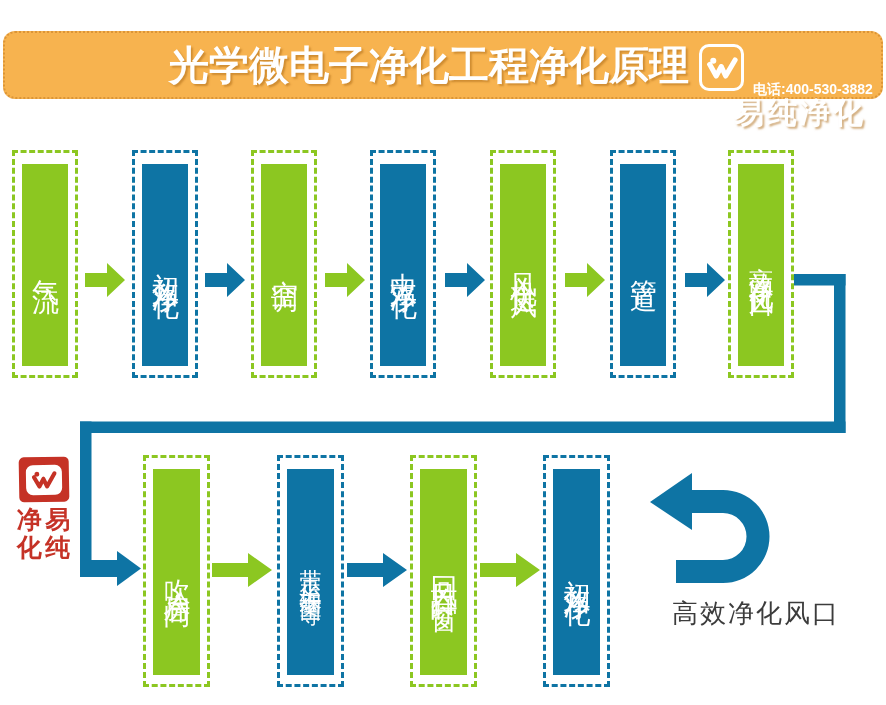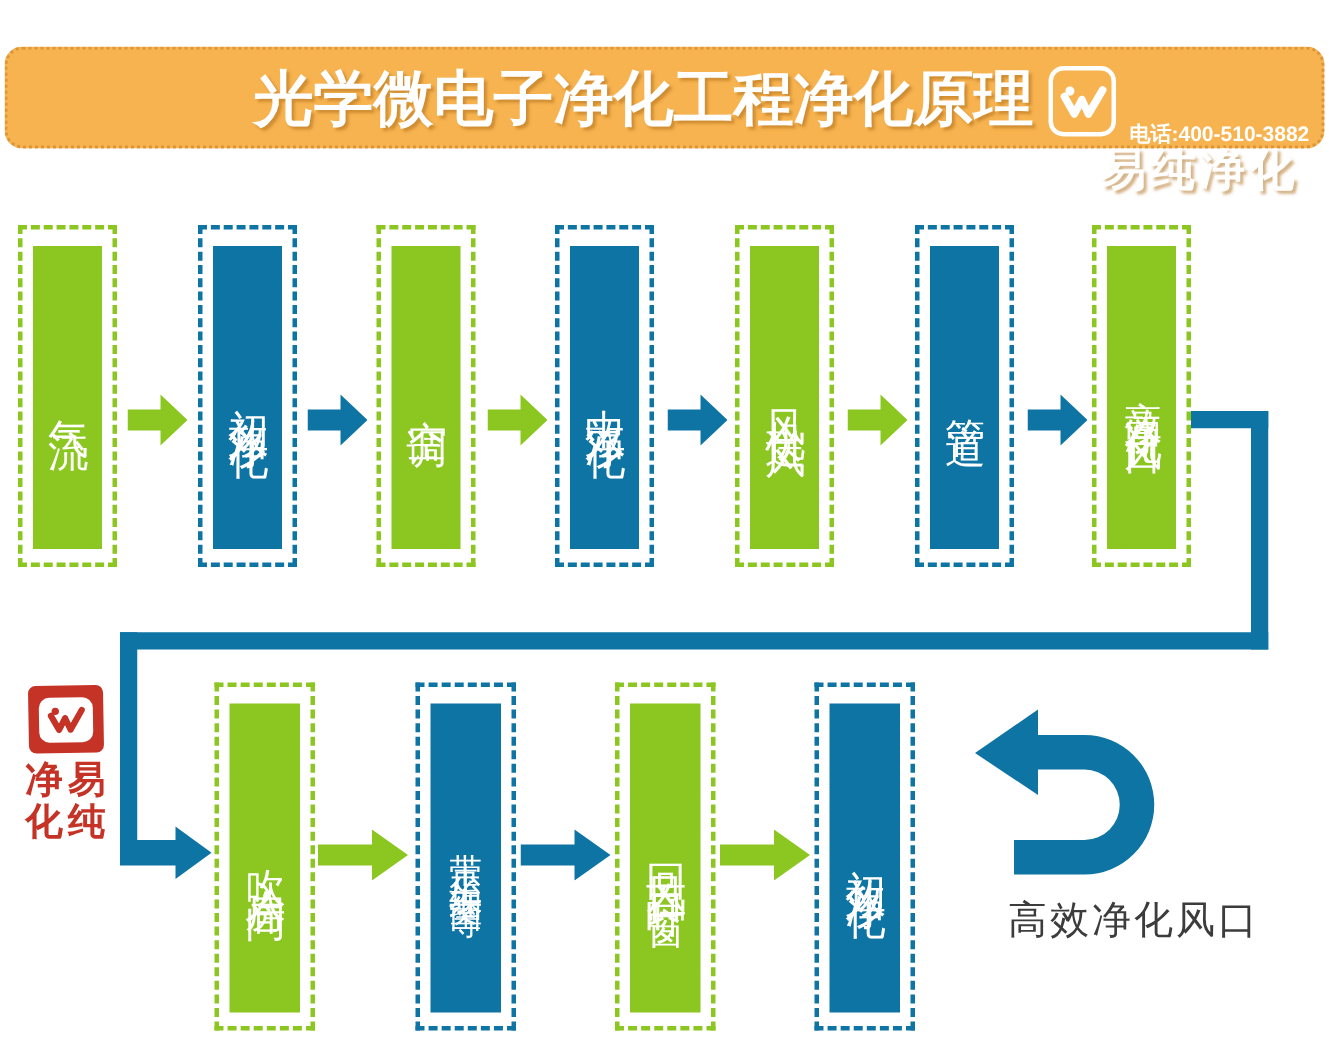--- a/index.html
+++ b/index.html
@@ -88,21 +88,21 @@
 
   <div class="banner">
     <div class="title">光学微电子净化工程净化原理</div>
     <div class="logo-box">
       <svg width="32" height="26" viewBox="0 0 44 34">
         <circle cx="10" cy="7" r="4.2" fill="#ffffff"></circle>
         <path d="M5 12 L14 28 L21 15 M21 15 L27 28 L40 6" fill="none" stroke="#ffffff" stroke-width="7" stroke-linecap="round" stroke-linejoin="round"></path>
       </svg>
     </div>
     <div class="brand">易纯净化</div>
-    <div class="phone">电话:400-510-3882</div>
+    <div class="phone">电话:400-530-3882</div>
   </div>
 
   <svg id="flow-lines" width="886" height="705" viewBox="0 0 886 705" class="c-blue">
     <g fill="currentColor">
       <rect x="793" y="274" width="52.5" height="11.5"></rect>
       <rect x="834" y="274" width="11.5" height="159"></rect>
       <rect x="80" y="421.5" width="765.5" height="11.5"></rect>
       <rect x="80" y="421.5" width="11.5" height="154"></rect>
       <rect x="80" y="560" width="38" height="17"></rect>
       <polygon points="117,551 141,568.5 117,586"></polygon>

